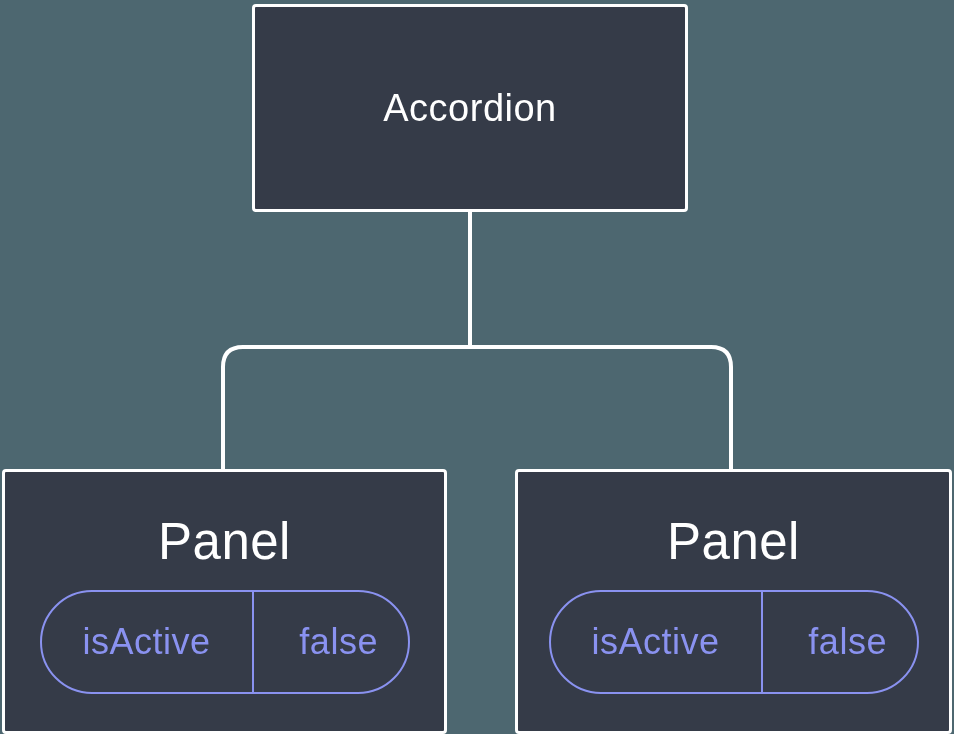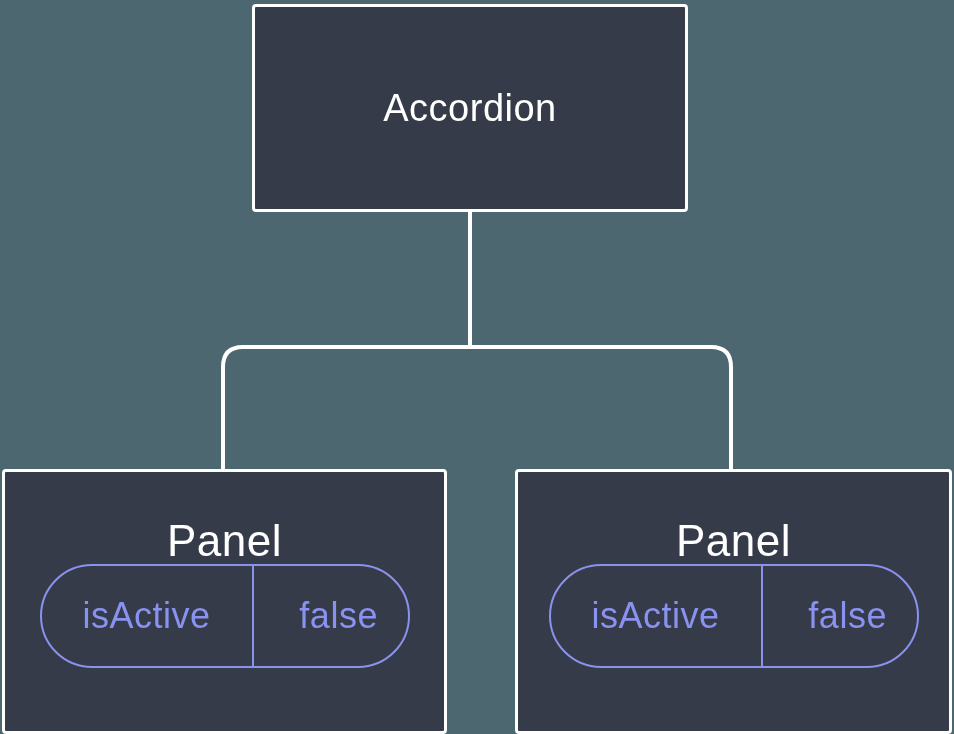--- a/index.html
+++ b/index.html
@@ -42,23 +42,24 @@
     letter-spacing:.5px;
     line-height:1;
   }
   .node-panel-left{ left:2px;  top:469px;width:445px;height:265px;}
   .node-panel-right{left:515px;top:469px;width:437px;height:265px;}
   .panel-title{
     margin-top:46px;
     height:46px;
     display:flex;align-items:center;
     color:var(--title-text);
-    font-size:44px;font-weight:500;letter-spacing:.5px;
+    font-size:51px;font-weight:500;letter-spacing:.5px;
   }
   .state-pill{
+    margin-top:26px;
     width:370px;height:104px;
     border:2.5px solid var(--state-accent);
     border-radius:54px;
     box-sizing:border-box;
     display:flex;
     overflow:hidden;
   }
   .pill-seg{
     display:flex;align-items:center;justify-content:center;
     color:var(--state-accent);

